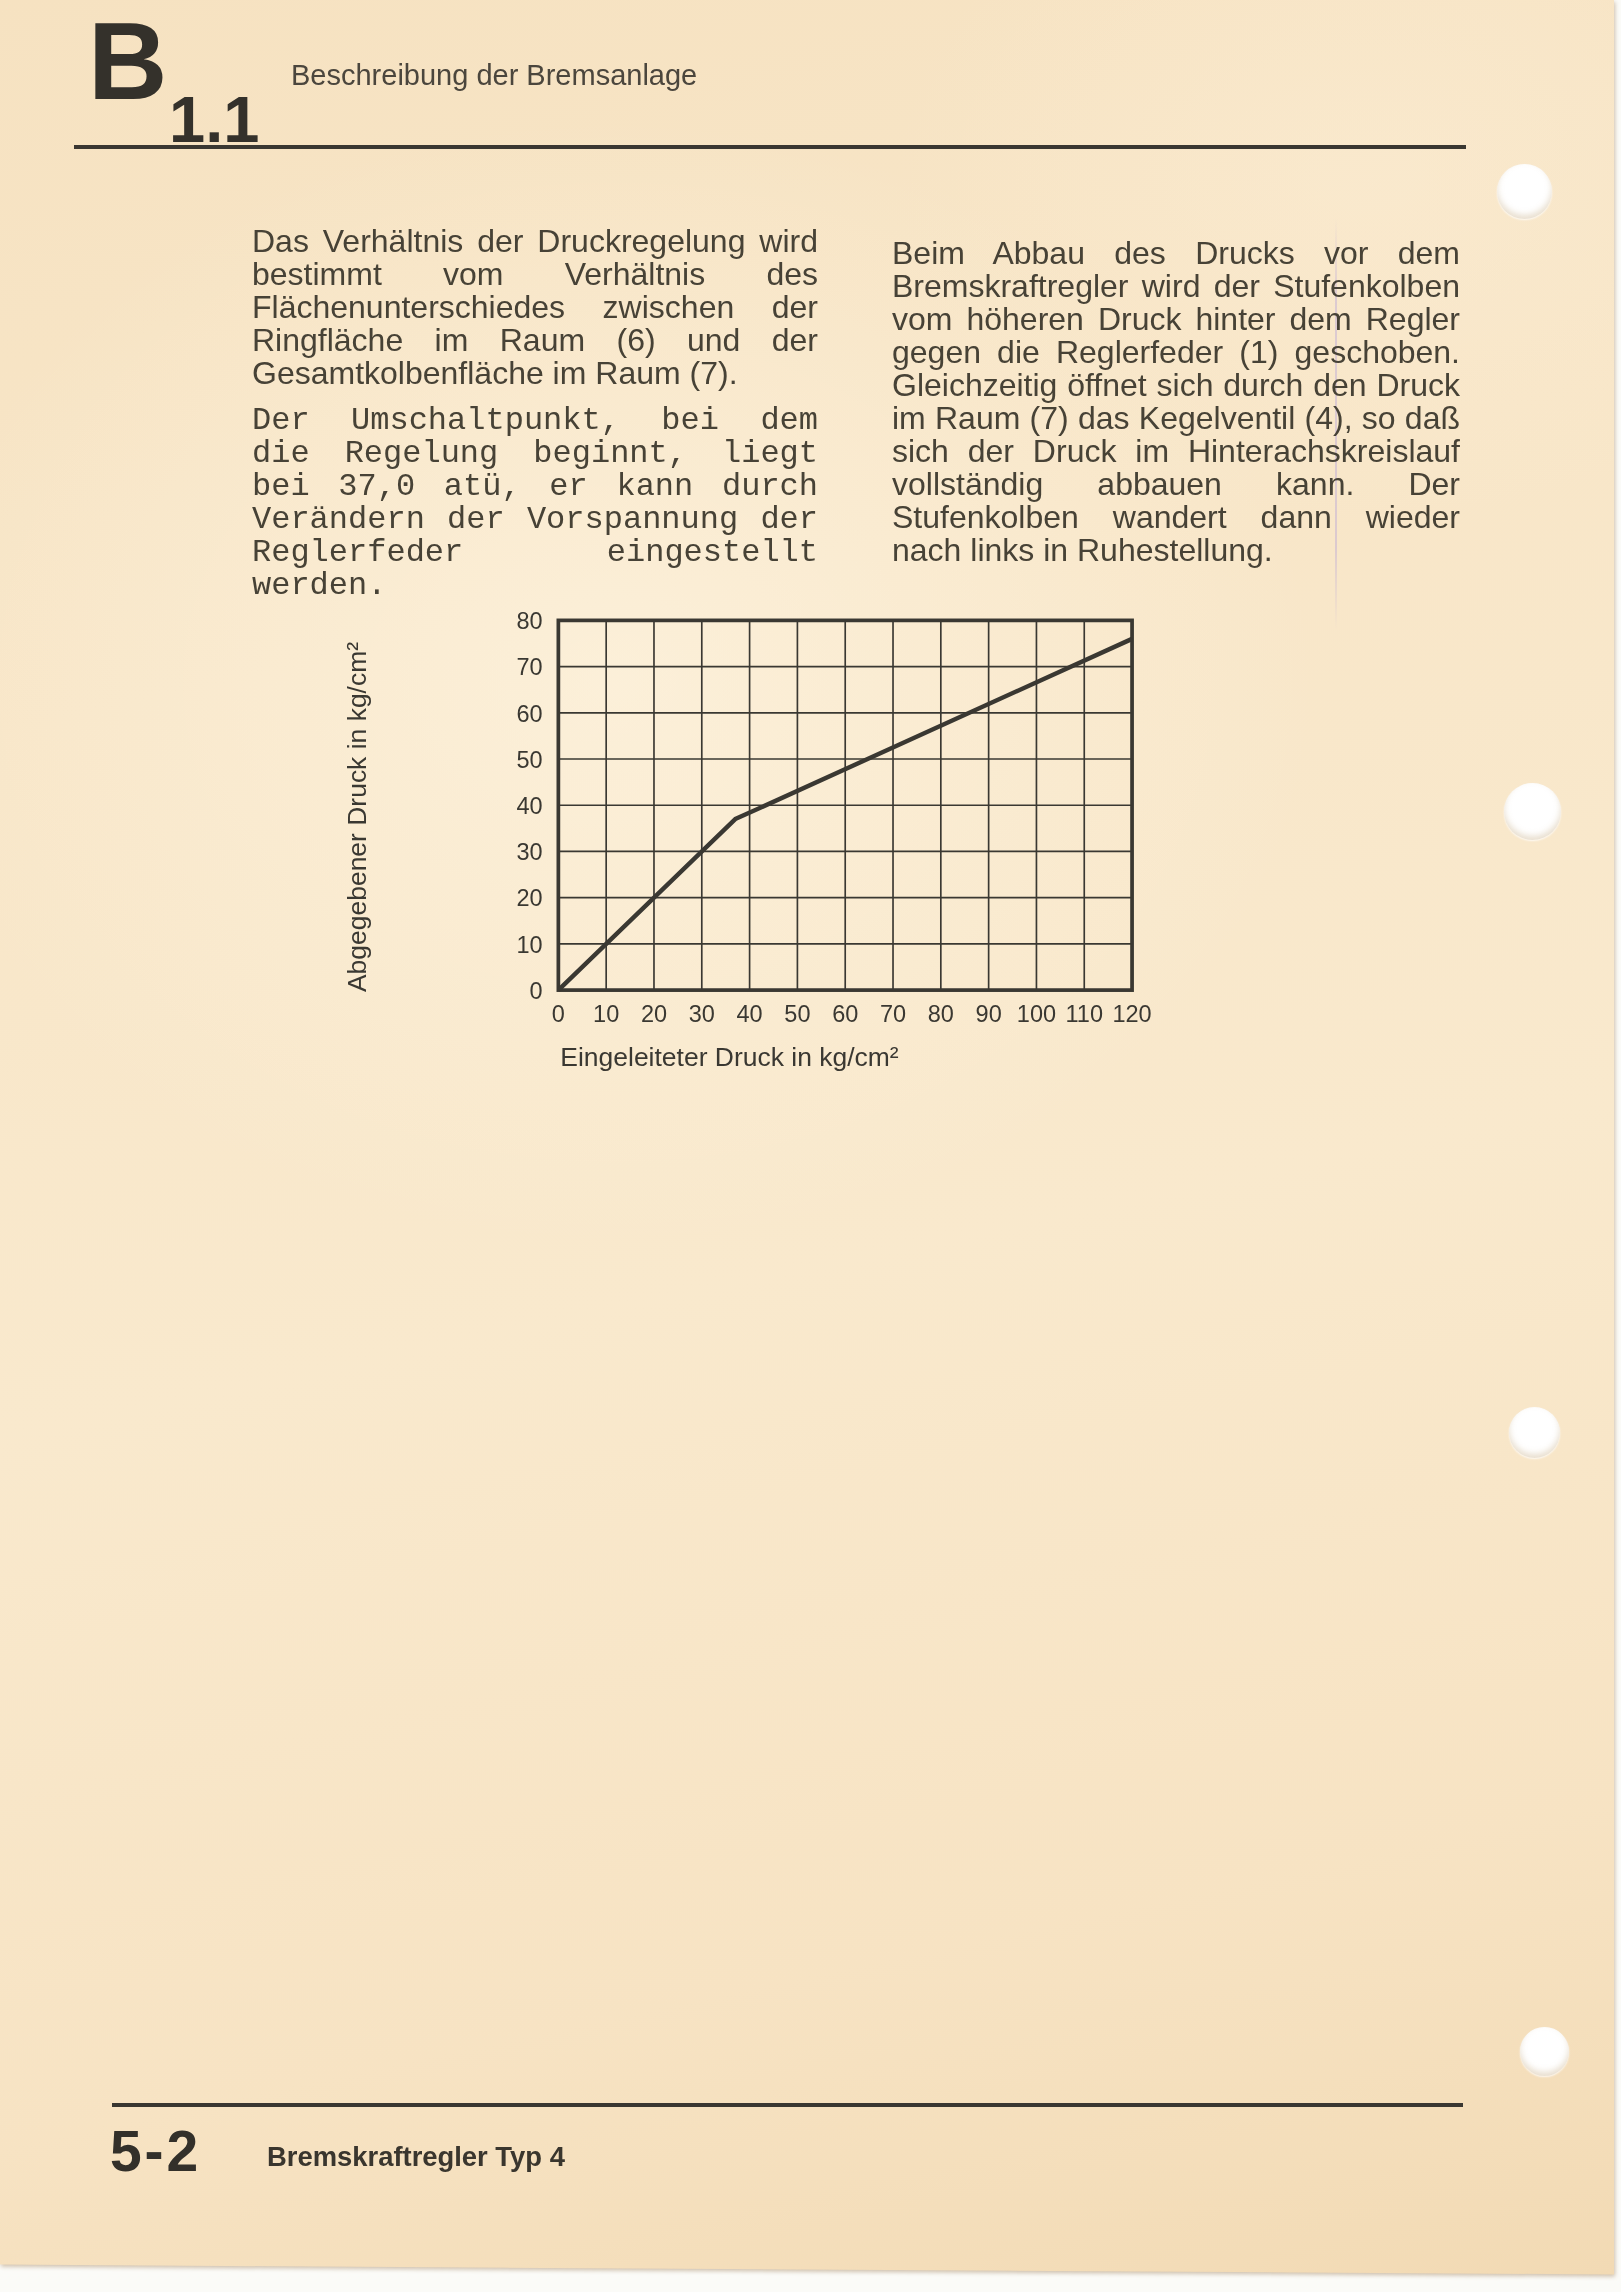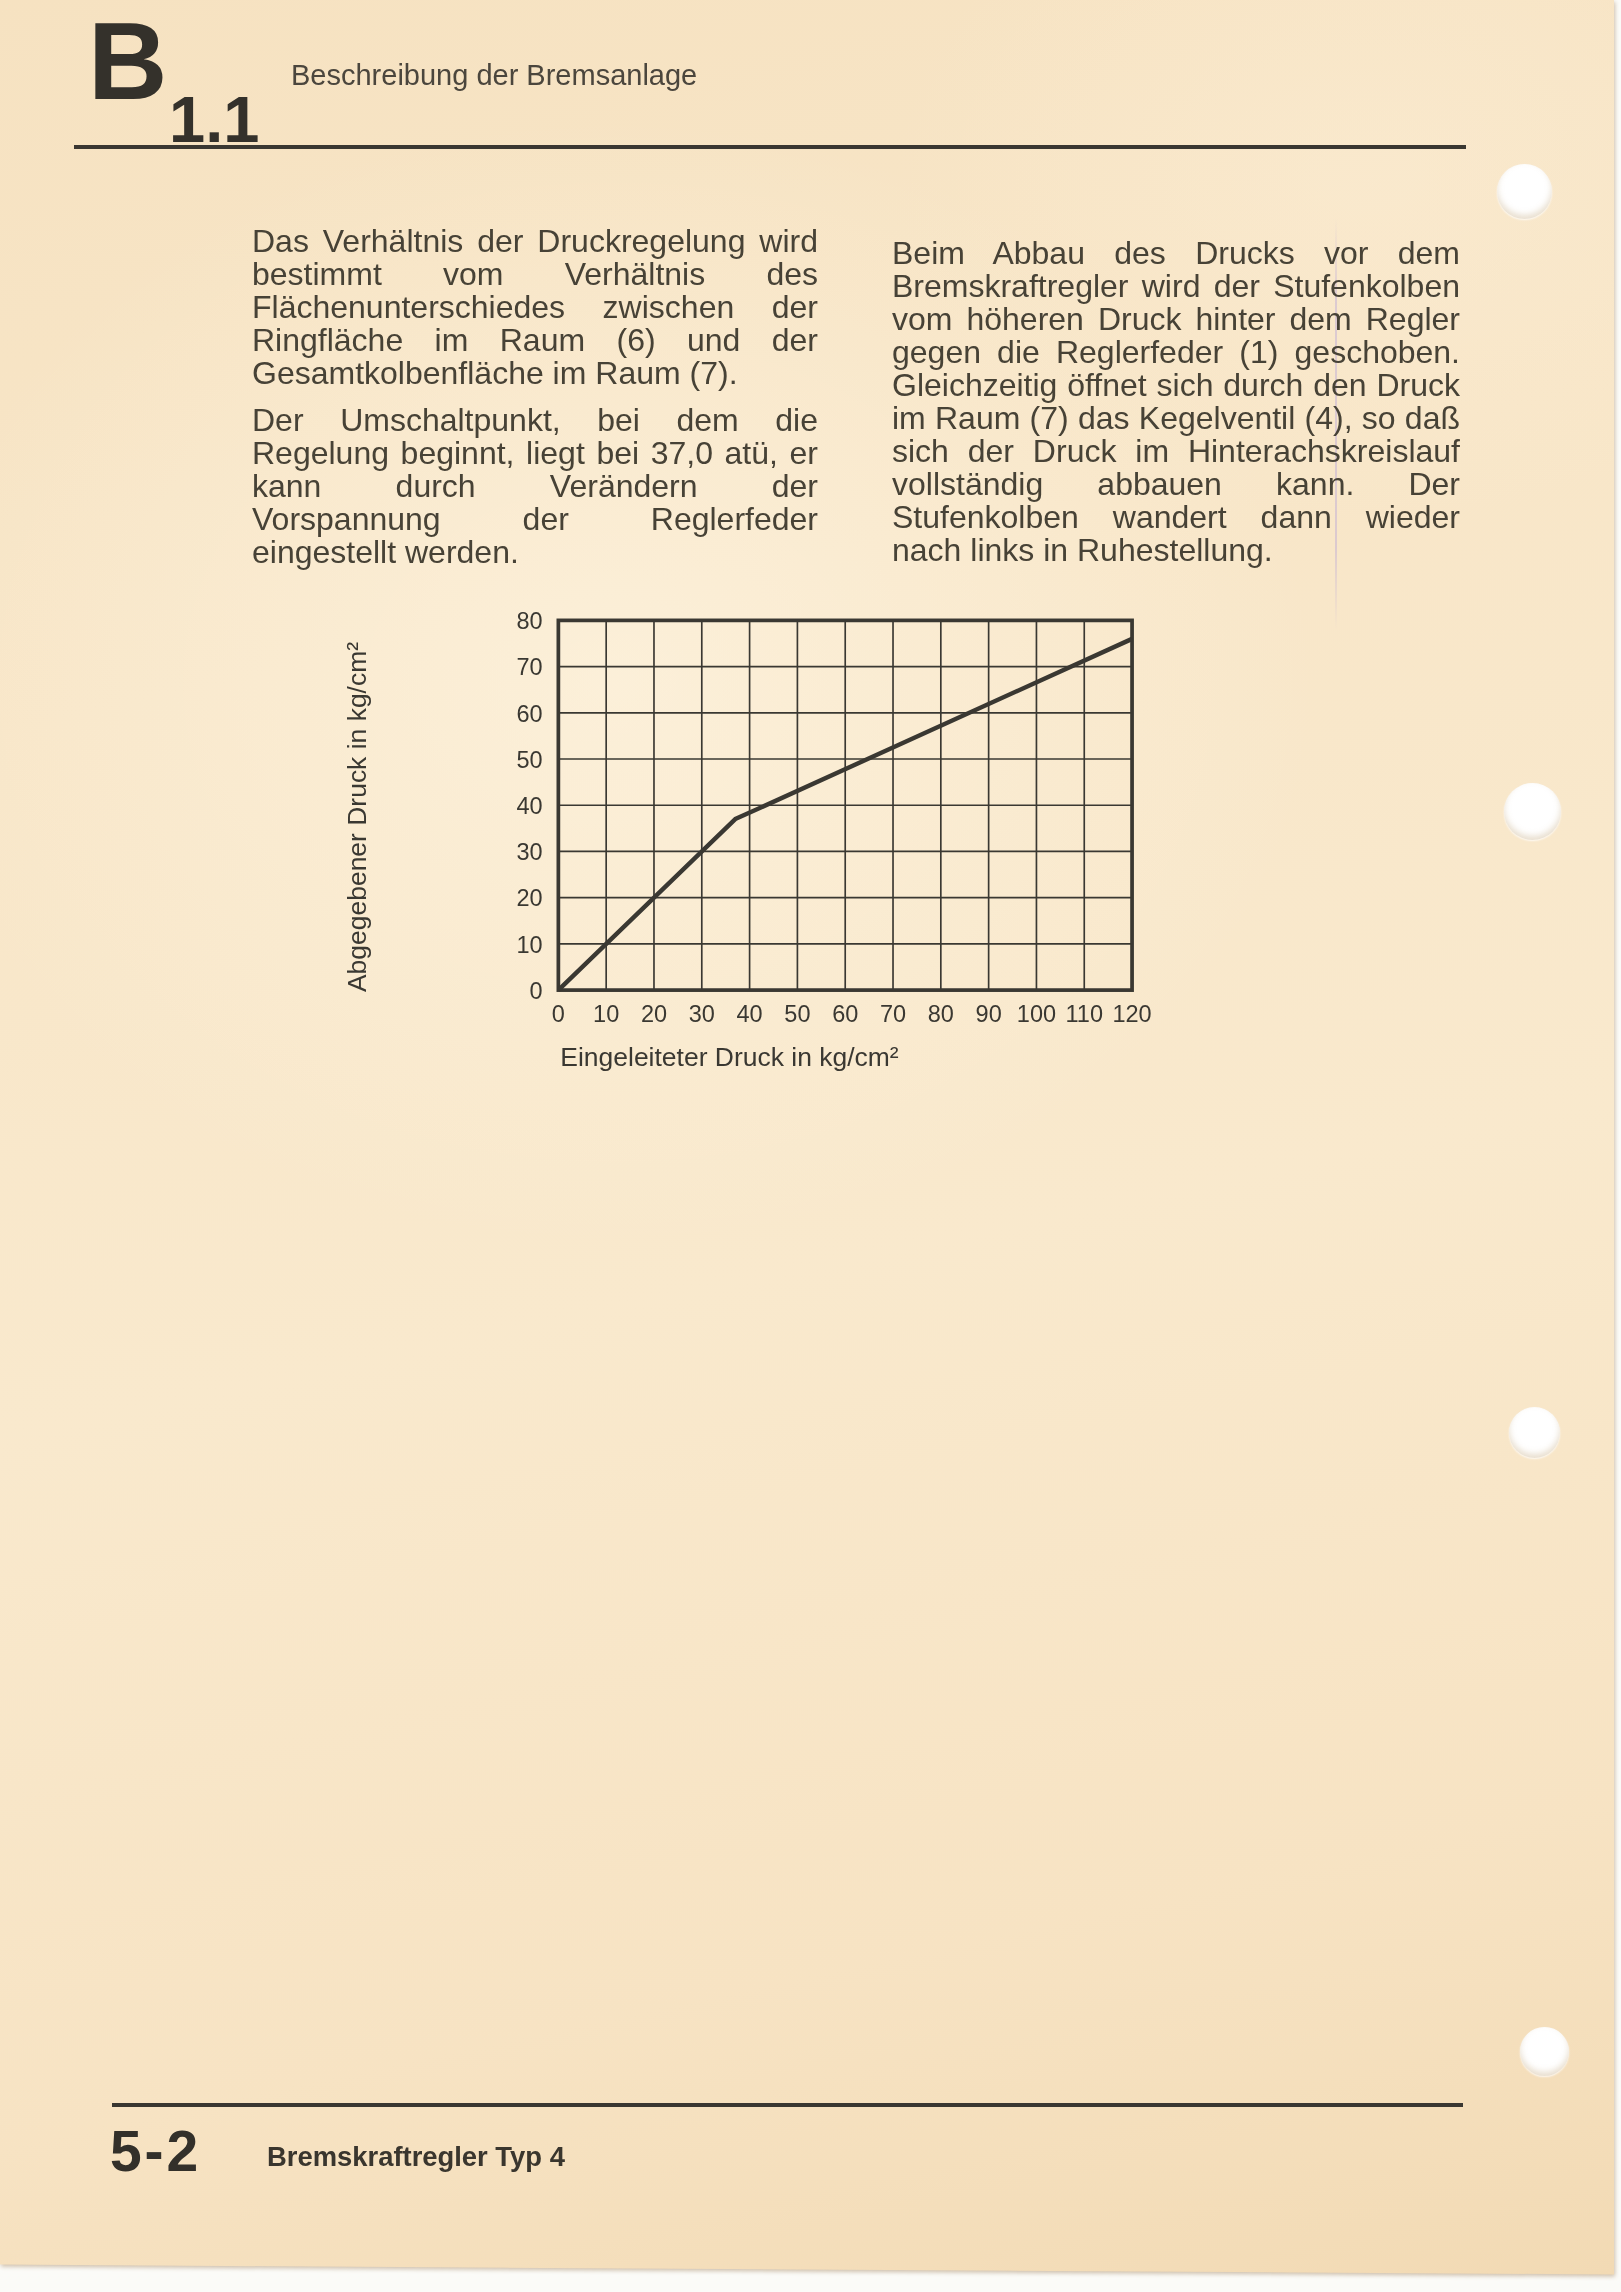--- a/index.html
+++ b/index.html
@@ -49,21 +49,21 @@
     position:absolute; left:291px; top:59px;
     font-size:29px; font-weight:normal; color:#4b463d;
   }
   .hdr-rule {
     position:absolute; left:74px; top:145px; width:1392px; height:3.9px;
     background:#3a3731;
   }
   
   .col { position:absolute; top:225px; font-size:32px; line-height:33px;
     color:#474236; text-align:justify; }
-  .col p + p { margin-top:13.7px; }
+  .col p + p { margin-top:13.7px;font-family:Liberation Mono, monospace; }
   .col-left  { left:252px; width:566px; }
   .col-right { left:892px; width:568px;margin-top:12px; }
   
   .chart-box { position:absolute; left:323px; top:588px; width:863px; height:510px; }
   
   .ftr-rule {
     position:absolute; left:112px; top:2103px; width:1351px; height:3.9px;
     background:#3a3731;
   }
   .ftr-page {

